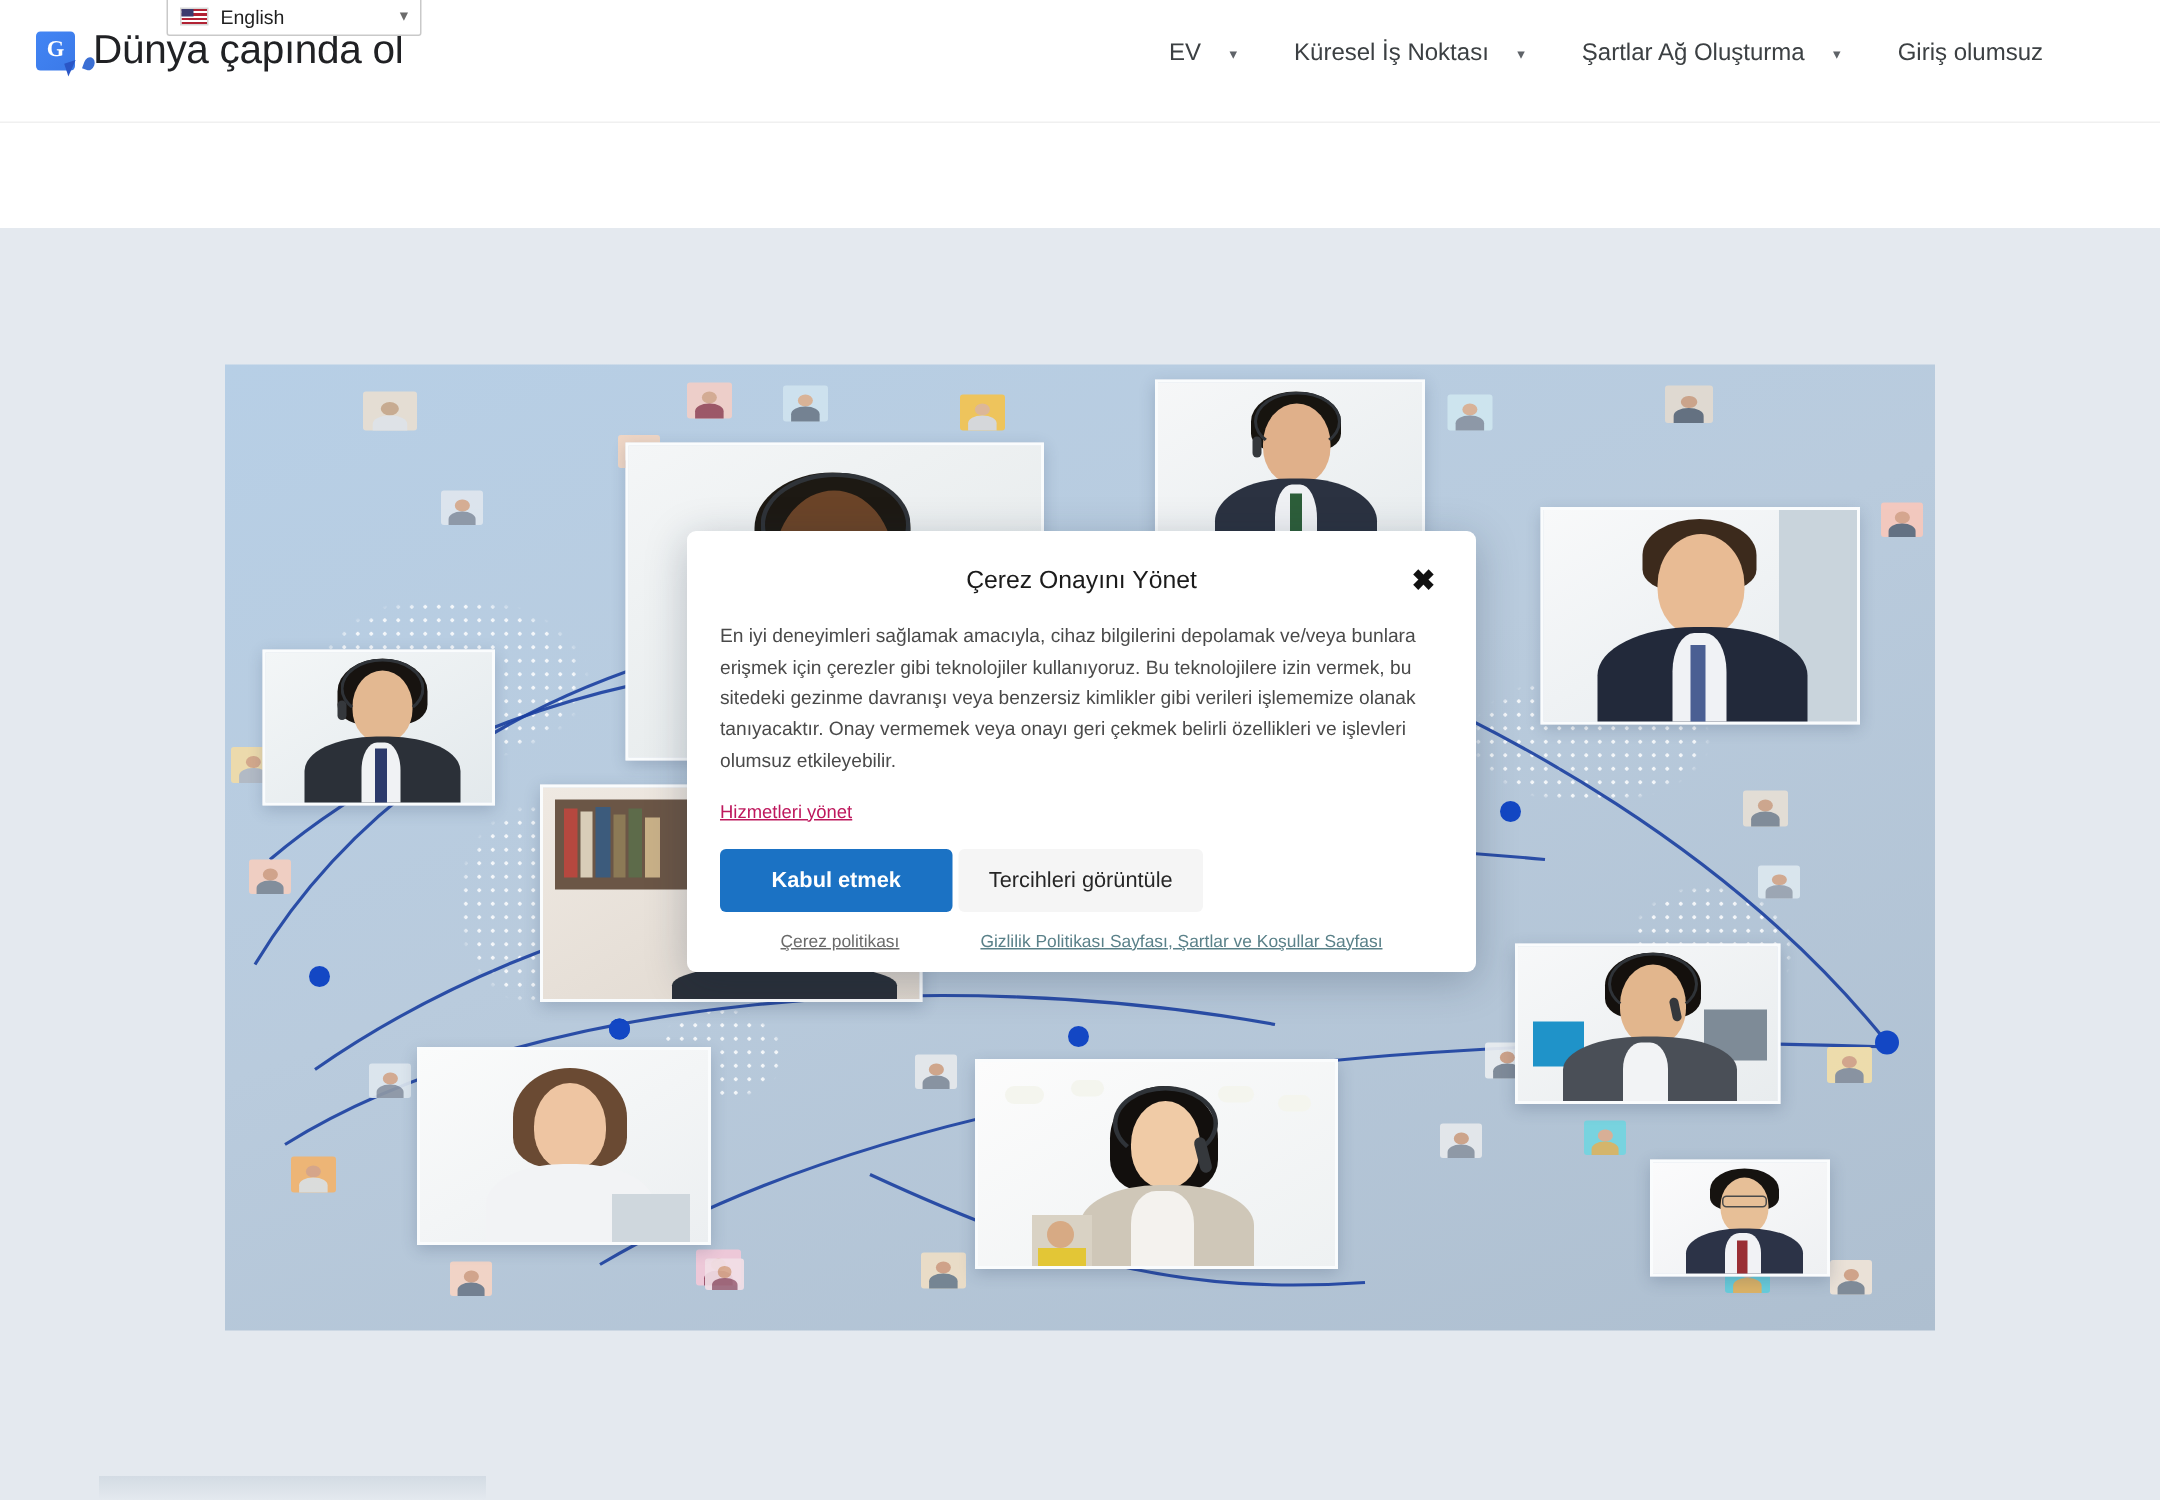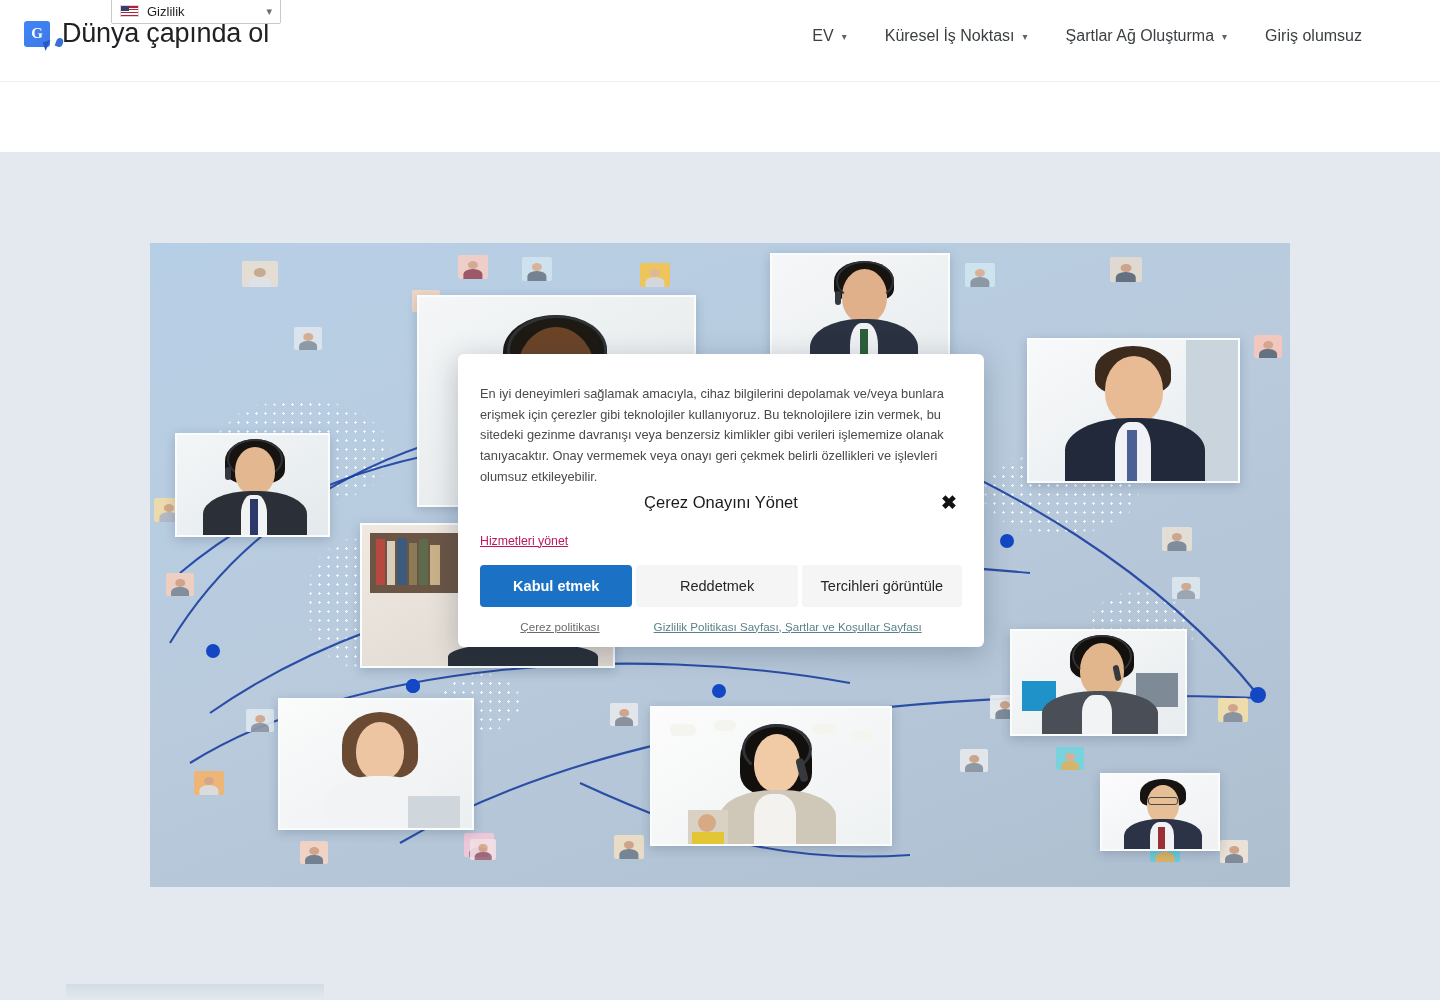--- a/index.html
+++ b/index.html
@@ -98,21 +98,21 @@
     white-space: nowrap;
   }
 
   #main-nav {
     position: absolute;
     right: 78px; top: 27px;
     display: flex; align-items: center;
     gap: 38px;
   }
   .nav-item {
-    display: flex; align-items: center; gap: 8px;
+    display: flex; align-items: center; gap: 19px;
     font-size: 16px;
     color: #3c4043;
     white-space: nowrap;
     cursor: pointer;
     justify-content: flex-end;
   }
   .nav-caret {
     font-size: 10px; color: #5f6368;
     line-height: 1;
     position: relative; top: 1px;
@@ -570,29 +570,28 @@
         <div class="body-shape" style="left:22px;top:44px;width:78px;height:36px;background:#2c3347;"></div>
         <div class="shirt" style="left:48px;top:47px;width:24px;height:33px;background:#f1f2f5;"></div>
         <div class="tie" style="left:56px;top:52px;width:7px;height:28px;background:#9a2f35;"></div>
       </div>
     </div>
 
   </div>
 </div>
 
 <div id="cookie-dialog">
-  <div id="cookie-body">En iyi deneyimleri sağlamak amacıyla, cihaz bilgilerini depolamak ve/veya bunlara erişmek için çerezler gibi teknolojiler kullanıyoruz. Bu teknolojilere izin vermek, bu sitedeki gezinme davranışı veya benzersiz kimlikler gibi verileri işlememize olanak tanıyacaktır. Onay vermemek veya onayı geri çekmek belirli özellikleri ve işlevleri olumsuz etkileyebilir.</div>
   <div id="cookie-title-row">
     <div id="cookie-title">Çerez Onayını Yönet</div>
     <div id="cookie-close">✖</div>
   </div>
+  <div id="cookie-body">En iyi deneyimleri sağlamak amacıyla, cihaz bilgilerini depolamak ve/veya bunlara erişmek için çerezler gibi teknolojiler kullanıyoruz. Bu teknolojilere izin vermek, bu sitedeki gezinme davranışı veya benzersiz kimlikler gibi verileri işlememize olanak tanıyacaktır. Onay vermemek veya onayı geri çekmek belirli özellikleri ve işlevleri olumsuz etkileyebilir.</div>
   <a id="manage-services-link">Hizmetleri yönet</a>
   <div id="cookie-buttons">
     <button class="cookie-btn" id="btn-accept">Kabul etmek</button>
-    <button class="cookie-btn" id="btn-reject">Reddetmek</button>
     <button class="cookie-btn" id="btn-preferences">Tercihleri görüntüle</button>
   </div>
   <div id="cookie-footer-links">
     <a id="cookie-policy-link">Çerez politikası</a>
     <a id="privacy-terms-link">Gizlilik Politikası Sayfası, Şartlar ve Koşullar Sayfası</a>
   </div>
 </div>
 
 <div id="site-header">
   <div id="header-divider"></div>
@@ -619,17 +618,17 @@
       <span class="nav-caret">▾</span>
     </div>
     <div class="nav-item">
       <span>Giriş olumsuz</span>
     </div>
   </nav>
 </div>
 
 <div id="gt-lang-select">
   <div id="gt-flag"></div>
-  <div id="gt-lang-label">Gizlilik</div>
+  <div id="gt-lang-label">English</div>
   <div id="gt-caret">▾</div>
 </div>
 
 <div id="bottom-band"></div>
 
 </body></html>

